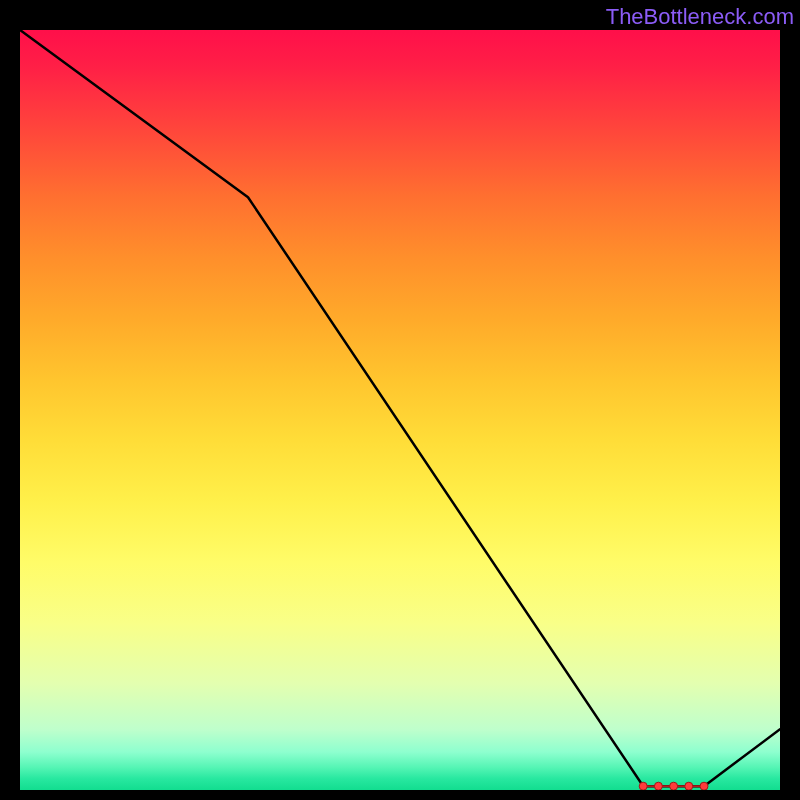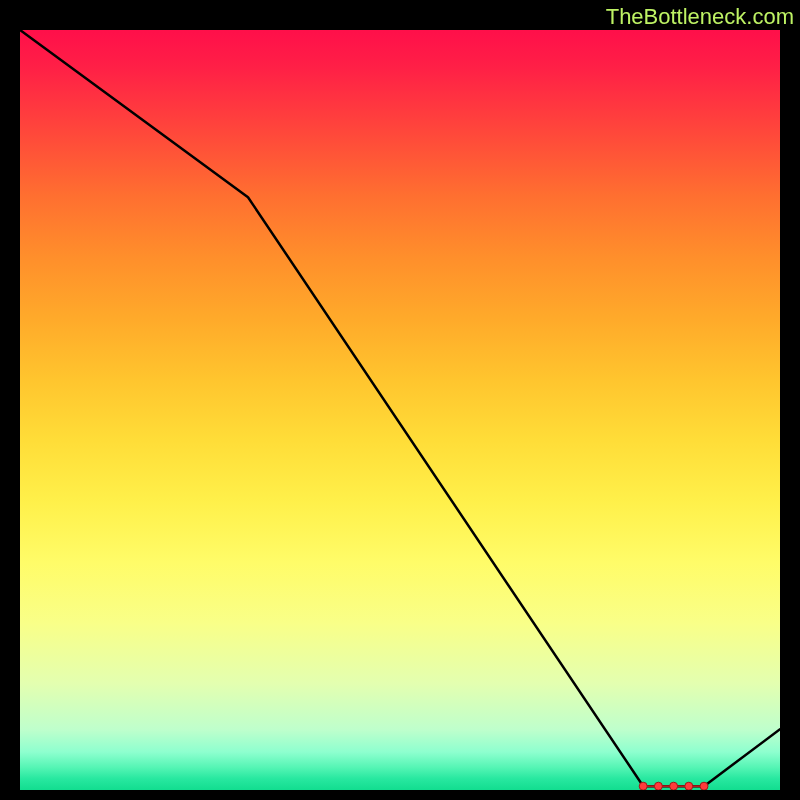--- a/index.html
+++ b/index.html
@@ -14,21 +14,21 @@
   .chart-container {
     position: relative;
     width: 800px;
     height: 800px;
     background: #000;
   }
   .watermark {
     position: absolute;
     top: 4px;
     right: 6px;
-    color: #bef264;
+    color: #8b5cf6;
     font-size: 22px;
     font-weight: 500;
     z-index: 10;
   }
   .plot-area {
     position: absolute;
     left: 20px;
     top: 30px;
     width: 760px;
     height: 760px;

